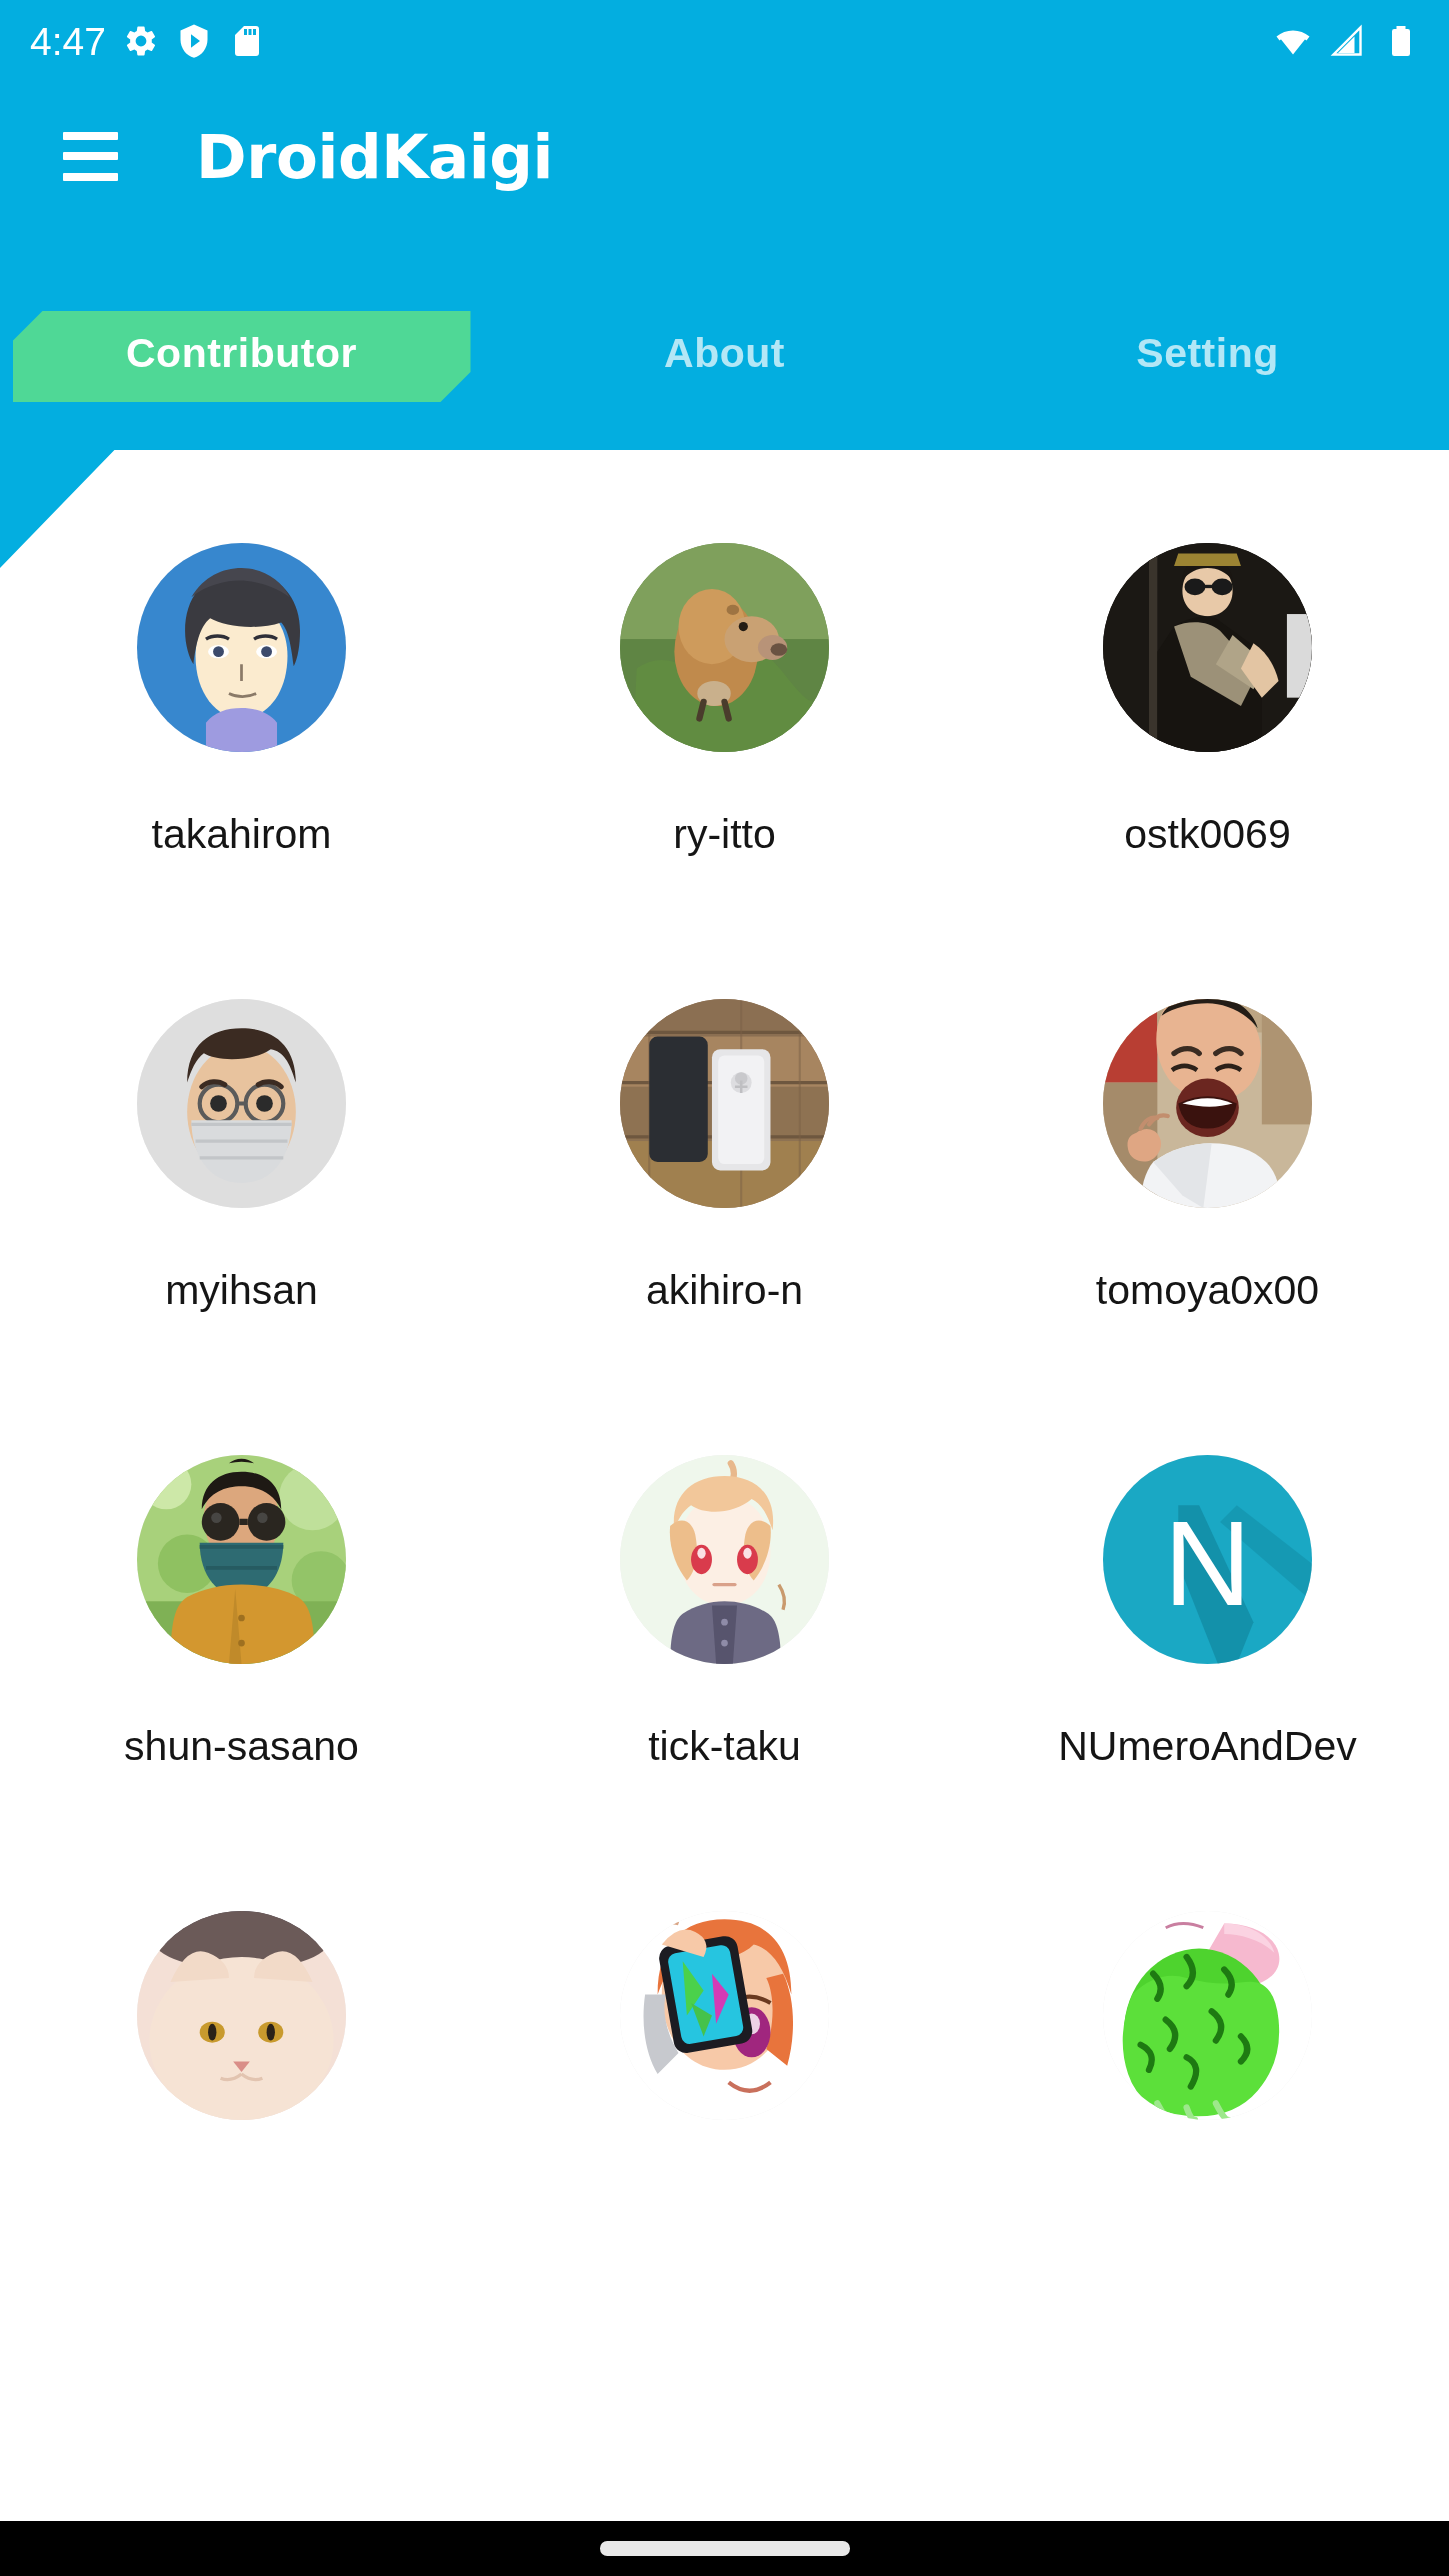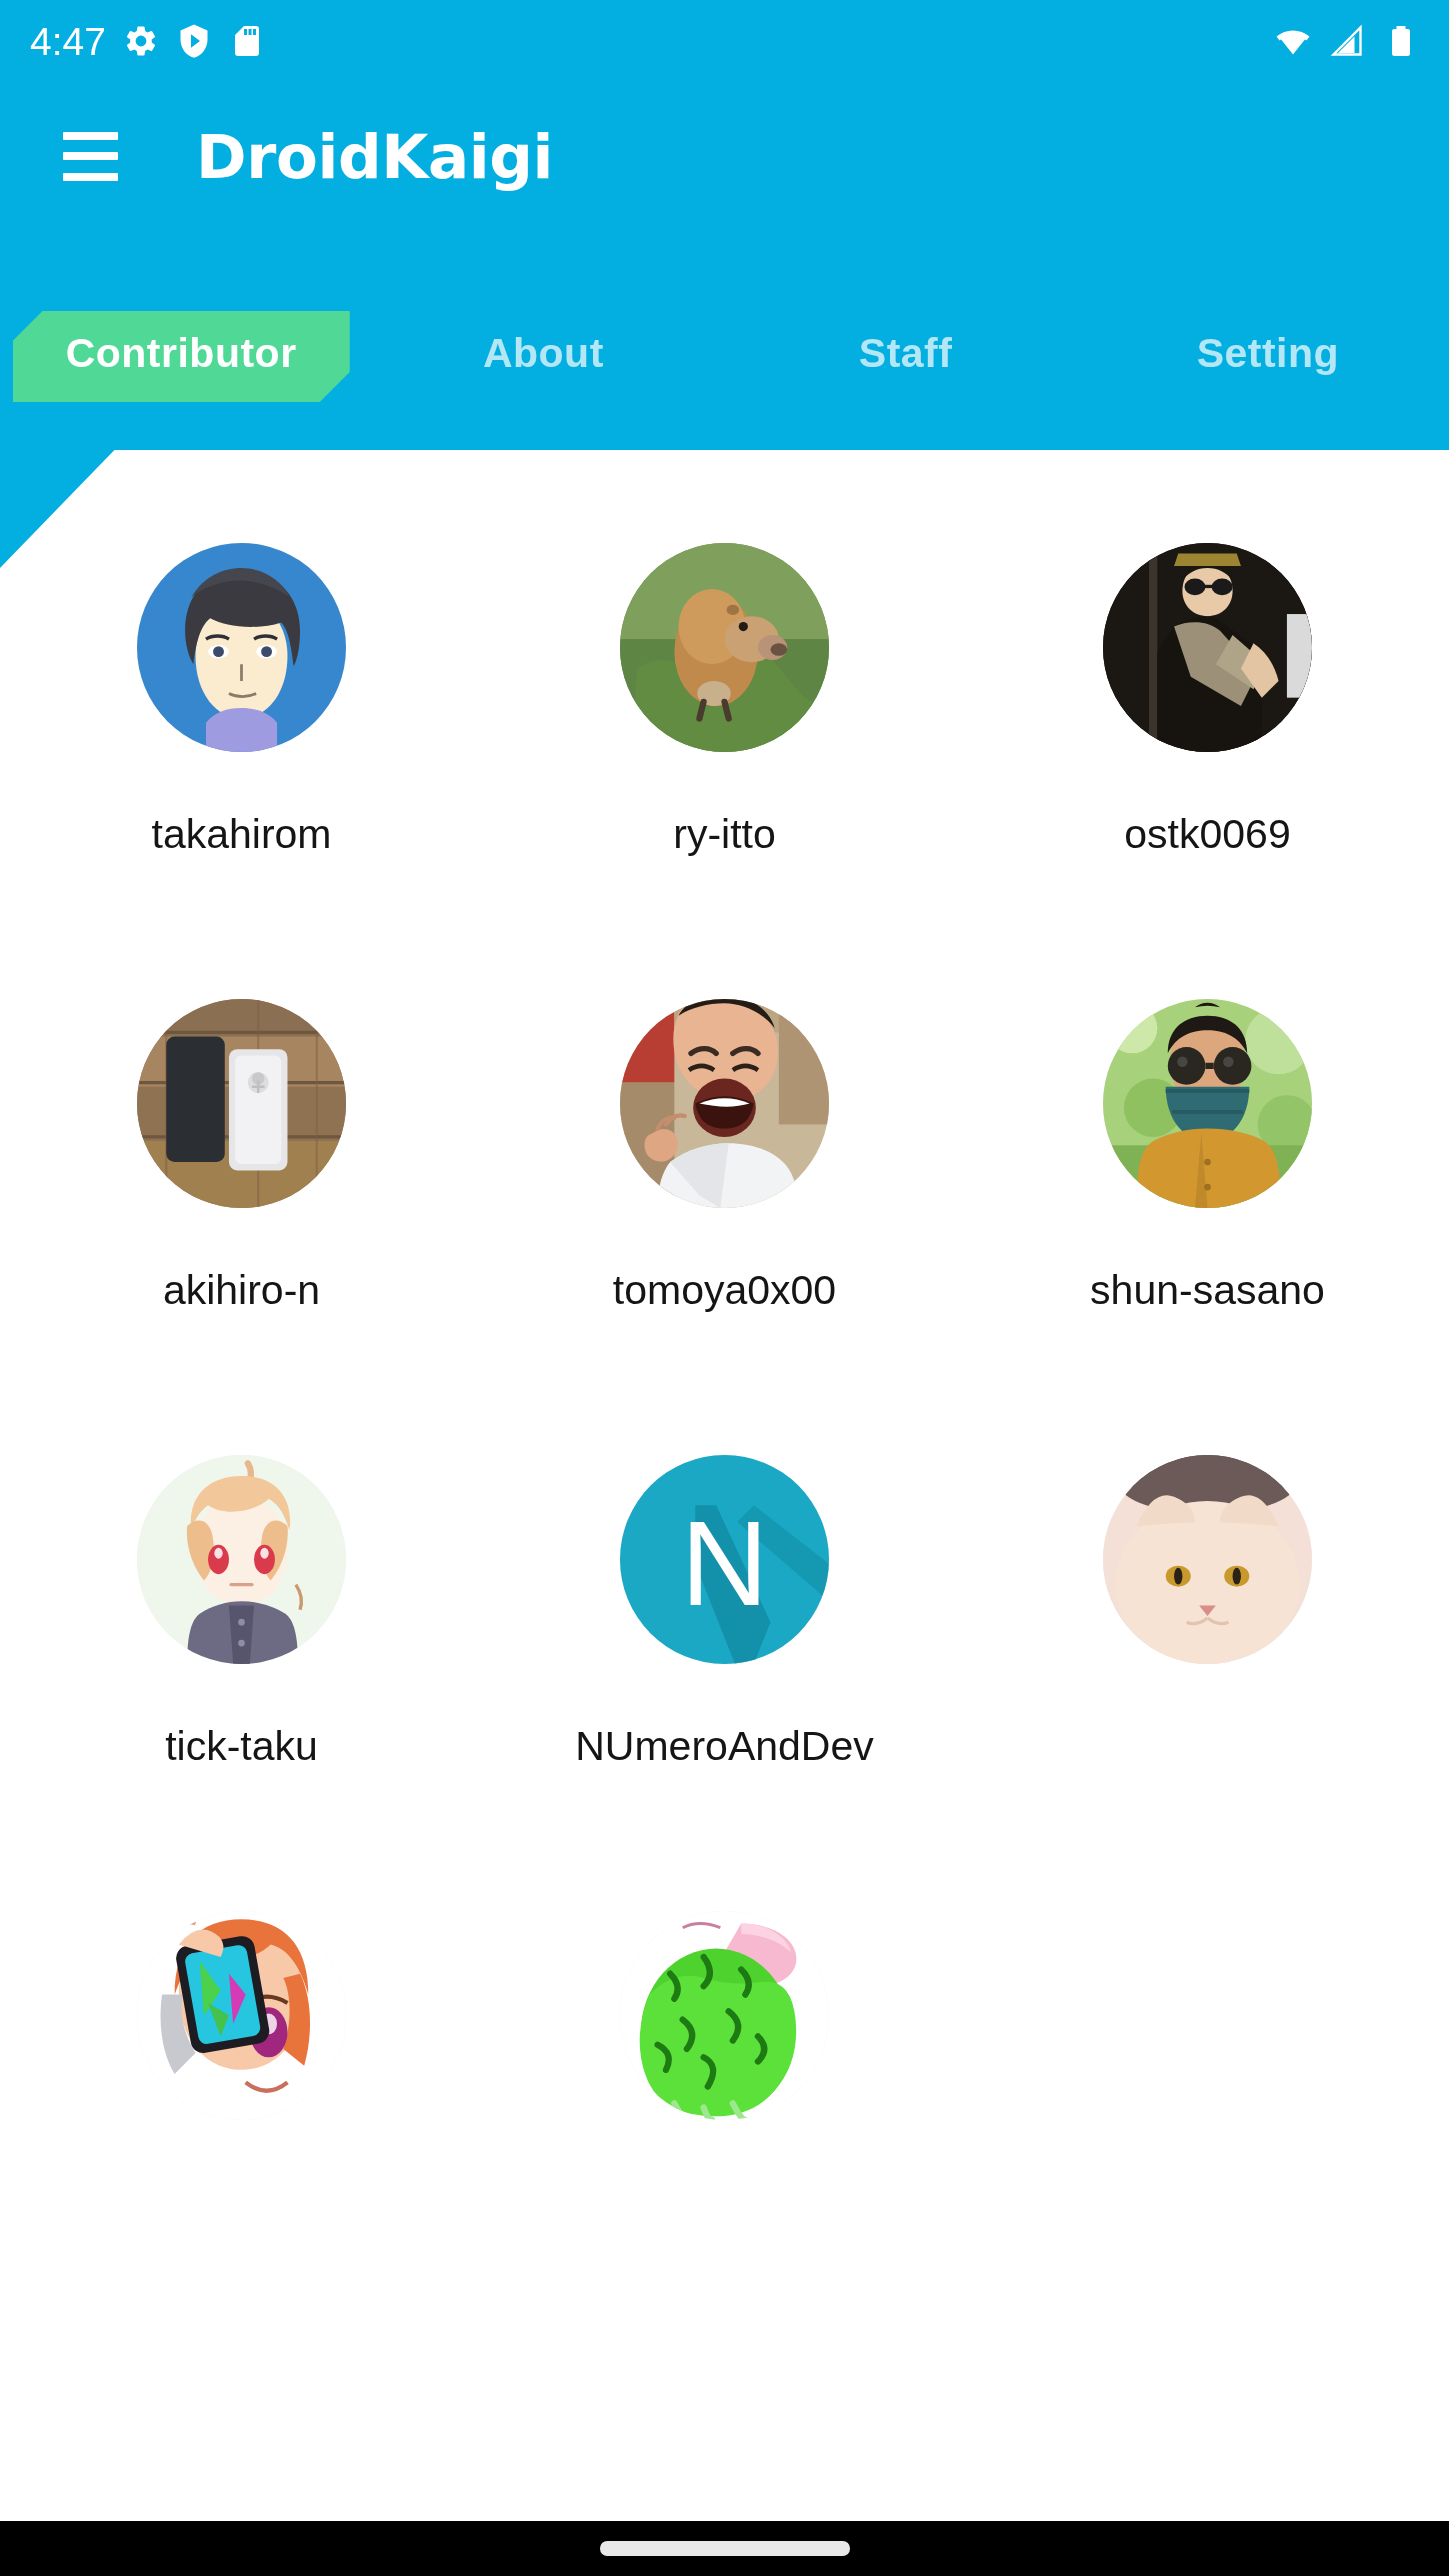--- a/index.html
+++ b/index.html
@@ -208,23 +208,20 @@
     <div class="app-title">DroidKaigi</div>
   </div>
 
   <div class="tabs">
     <div class="tab selected">
       <span class="tab-bg"></span>
       <span class="tab-label">Contributor</span>
     </div>
     <div class="tab">
       <span class="tab-label">About</span>
-    </div>
-    <div class="tab">
-      <span class="tab-label">Staff</span>
     </div>
     <div class="tab">
       <span class="tab-label">Setting</span>
     </div>
   </div>
 
   <div class="content">
     <div class="grid">
 
       <div class="cell">
@@ -283,20 +280,38 @@
             <path d="M34 40c6-4 14-6 20-4l22 16v48H26V52z" fill="#171410"></path>
             <path d="M34 40c7-3 16-3 22 2l18 20-8 16-24-14z" fill="#9C9178"></path>
             <path d="M62 44l16 14-6 12-18-12z" fill="#B0A488"></path>
             <path d="M72 48c6 4 10 10 12 18l-8 8-10-14z" fill="#E3C5A3"></path>
           </svg>
         </div>
         <div class="uname">ostk0069</div>
       </div>
 
 
+      <div class="cell">
+        <div class="avatar">
+          <svg viewBox="0 0 100 100">
+            <rect width="100" height="100" fill="#DEDEDE"></rect>
+            <ellipse cx="50" cy="54" rx="26" ry="32" fill="#E8C39E"></ellipse>
+            <path d="M24 40c0-18 11-26 26-26s26 8 26 26c-3-10-6-15-12-16-8 6-26 6-32 2-4 3-6 8-8 14z" fill="#3B2B22"></path>
+            <circle cx="39" cy="50" r="9" fill="none" stroke="#5A5A5A" stroke-width="2"></circle>
+            <circle cx="61" cy="50" r="9" fill="none" stroke="#5A5A5A" stroke-width="2"></circle>
+            <path d="M48 50h4" stroke="#5A5A5A" stroke-width="2"></path>
+            <circle cx="39" cy="50" r="4" fill="#2B2B2B"></circle>
+            <circle cx="61" cy="50" r="4" fill="#2B2B2B"></circle>
+            <path d="M31 42c3-3 8-3 11-1M58 41c3-2 8-2 11 1" stroke="#3B2B22" stroke-width="2.4" fill="none" stroke-linecap="round"></path>
+            <path d="M26 58h48c0 16-8 30-24 30S26 74 26 58z" fill="#D9DBDD"></path>
+            <path d="M26 60h48M28 68h44M30 76h40" stroke="#C2C5C8" stroke-width="1.6"></path>
+          </svg>
+        </div>
+        <div class="uname">myihsan</div>
+      </div>
 
 
       <div class="cell">
         <div class="avatar">
           <svg viewBox="0 0 100 100">
             <rect width="100" height="100" fill="#9A7B5C"></rect>
             <rect y="0" width="100" height="18" fill="#8B6F52"></rect>
             <rect y="18" width="100" height="24" fill="#A78560"></rect>
             <rect y="42" width="100" height="26" fill="#8E7252"></rect>
             <rect y="68" width="100" height="32" fill="#A0804F"></rect>

